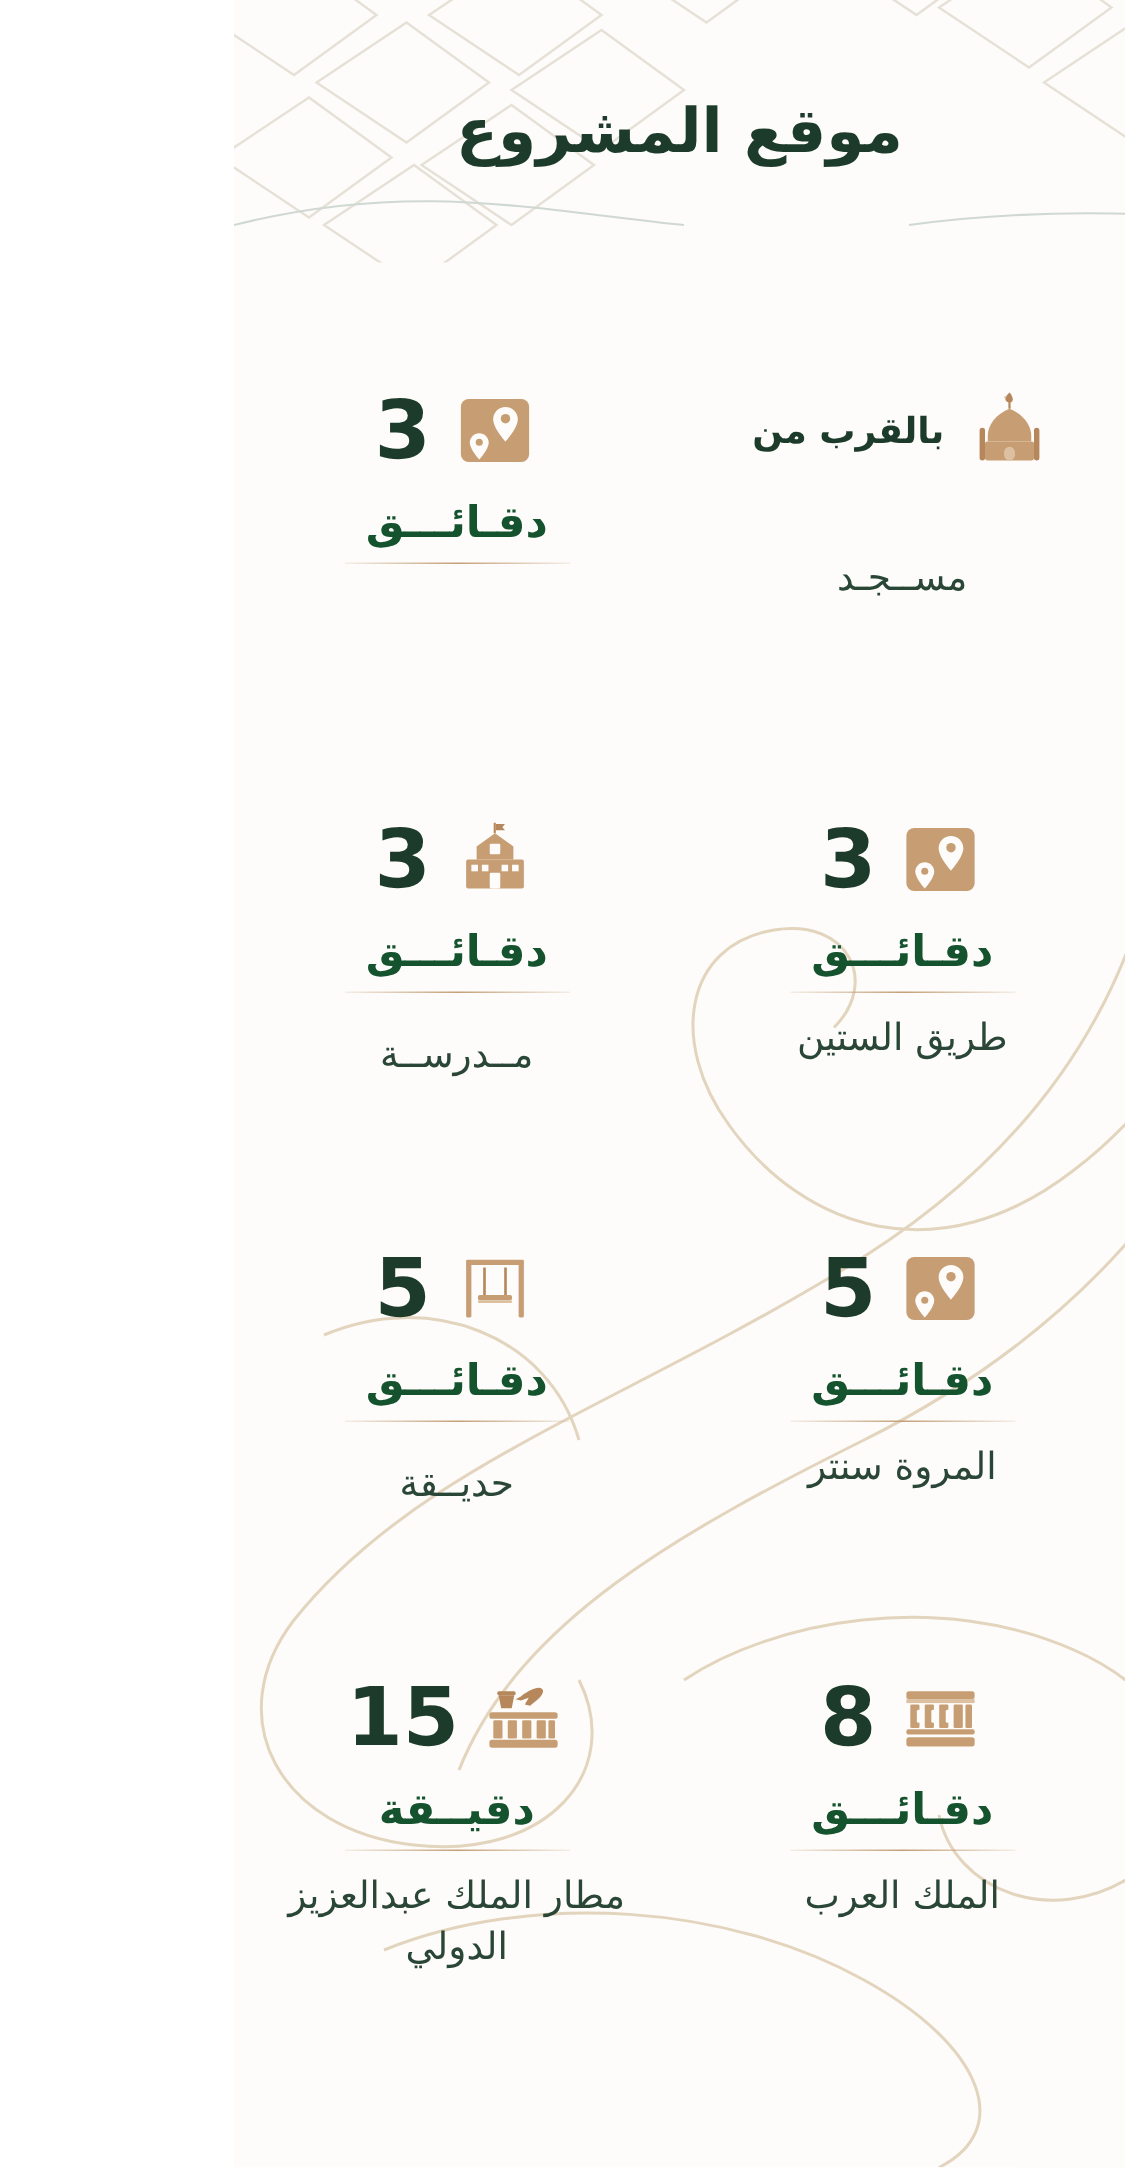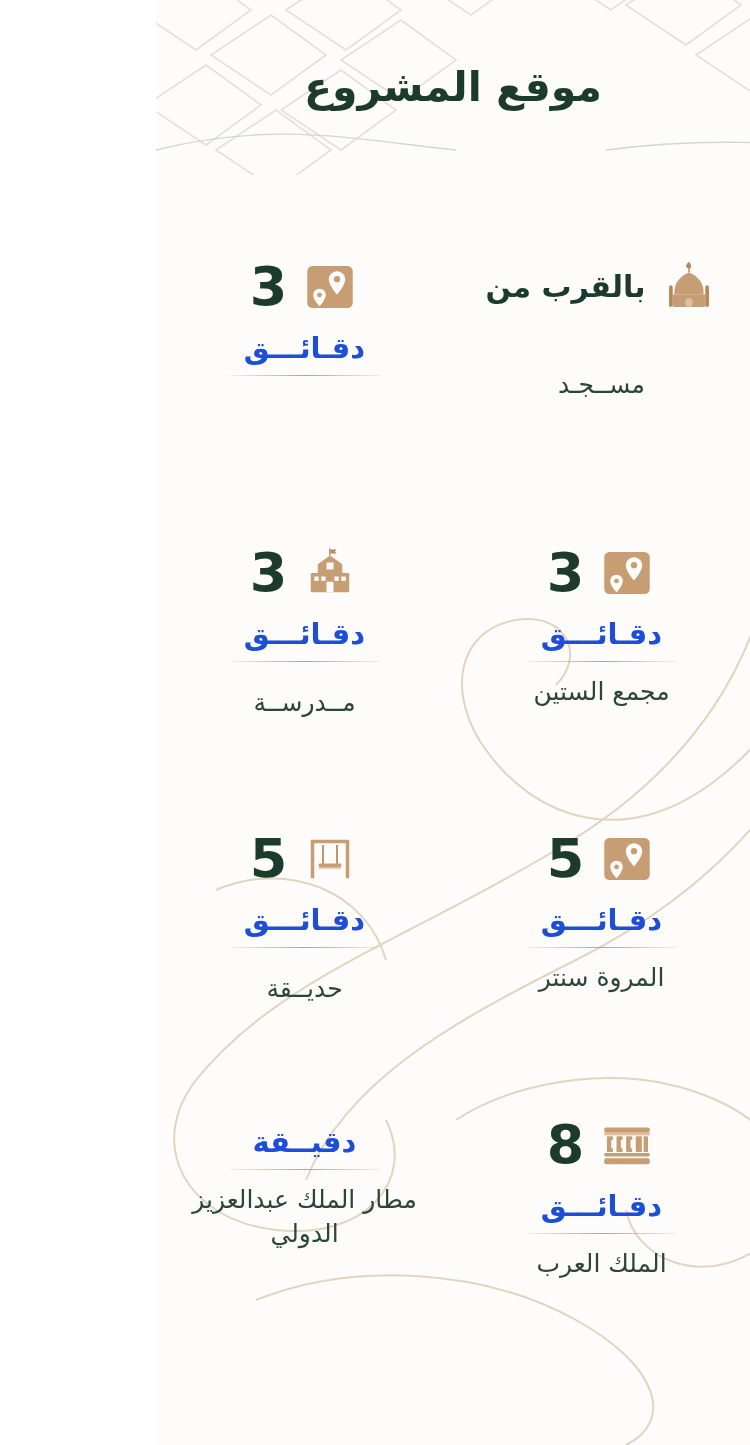--- a/index.html
+++ b/index.html
@@ -80,35 +80,35 @@
     gap: 14px;
     height: 64px;
   }
   .value {
     font-size: 54px;
     font-weight: bold;
     color: #1d3b2a;
     line-height: 1;
   }
   .value.text-value {
-    font-size: 30px;
+    font-size: 24px;
     letter-spacing: -0.5px;
   }
   .icon-box {
     width: 58px;
     height: 58px;
     display: flex;
     align-items: center;
     justify-content: center;
   }
   .unit {
     margin-top: 14px;
     font-size: 29px;
     font-weight: bold;
-    color: #1d4ed8;
+    color: #14532d;
     letter-spacing: 6px;
     line-height: 1.1;
     text-align: center;
   }
   .divider {
     margin-top: 10px;
     width: 150px;
     height: 1px;
     background: linear-gradient(to left, rgba(196,160,120,0.15), #c4a078, rgba(196,160,120,0.15));
   }
@@ -222,21 +222,21 @@
             <path fill="#fdfcfa" d="M40 14c5.2 0 9.4 4.2 9.4 9.4 0 6.8-9.4 17-9.4 17s-9.4-10.2-9.4-17c0-5.2 4.2-9.4 9.4-9.4z"></path>
             <circle class="gold" cx="40" cy="23" r="3.6"></circle>
             <path fill="#fdfcfa" d="M20 34c4 0 7.2 3.2 7.2 7.2 0 5.2-7.2 13-7.2 13s-7.2-7.8-7.2-13c0-4 3.2-7.2 7.2-7.2z"></path>
             <circle class="gold" cx="20" cy="41" r="2.7"></circle>
           </svg>
         </span>
         <span class="value">3</span>
       </div>
       <div class="unit">دقـائـــق</div>
       <div class="divider"></div>
-      <div class="label">مجمع الستين</div>
+      <div class="label">طريق الستين</div>
     </div>
 
     <div class="cell">
       <div class="icon-row">
         <span class="icon-box">
           <svg viewBox="0 0 64 64" width="56" height="56">
             <rect class="gold-d" x="31" y="4" width="1.6" height="8"></rect>
             <path class="gold-d" d="M32.6 5h7l-2 2.4 2 2.4h-7z"></path>
             <path class="gold" d="M32 12 18 22v10h28V22z"></path>
             <rect class="gold" x="10" y="32" width="44" height="22" rx="1.5"></rect>
@@ -314,19 +314,38 @@
           </svg>
         </span>
         <span class="value">8</span>
       </div>
       <div class="unit">دقـائـــق</div>
       <div class="divider"></div>
       <div class="label">الملك العرب</div>
     </div>
 
     <div class="cell">
+      <div class="icon-row">
+        <span class="icon-box">
+          <svg viewBox="0 0 64 64" width="56" height="56">
+            <path class="gold-d" d="M30 16c6-5 13-8 16-6 2 1.5.5 5-3 8l-6 5-4-1 3-5-6 2-4-1z"></path>
+            <rect class="gold-d" x="12" y="12" width="14" height="3" rx="1.3"></rect>
+            <path class="gold-d" d="M13 15h12l-2 10h-8z"></path>
+            <rect class="gold" x="6" y="28" width="52" height="5" rx="2"></rect>
+            <g class="gold">
+              <rect x="9" y="34" width="7" height="14" rx="1"></rect>
+              <rect x="20" y="34" width="7" height="14" rx="1"></rect>
+              <rect x="31" y="34" width="7" height="14" rx="1"></rect>
+              <rect x="42" y="34" width="7" height="14" rx="1"></rect>
+              <rect x="51" y="34" width="5" height="14" rx="1"></rect>
+            </g>
+            <rect class="gold" x="6" y="49" width="52" height="6" rx="2"></rect>
+          </svg>
+        </span>
+        <span class="value">15</span>
+      </div>
       <div class="unit">دقيــقة</div>
       <div class="divider"></div>
       <div class="label">مطار الملك عبدالعزيز الدولي</div>
     </div>
 
   </main>
 </div>
 
 </body></html>

